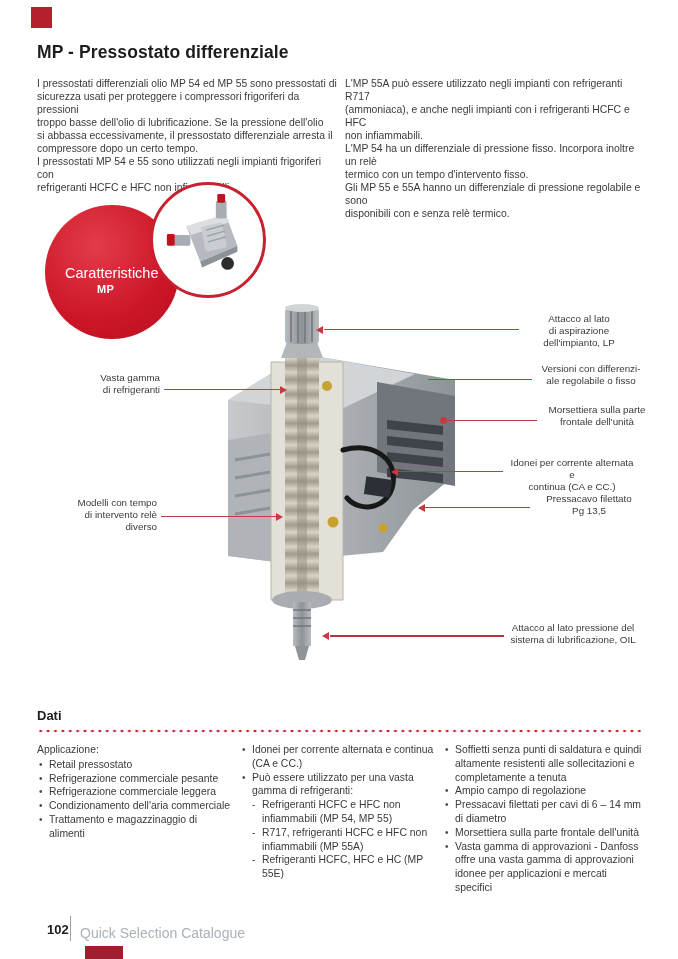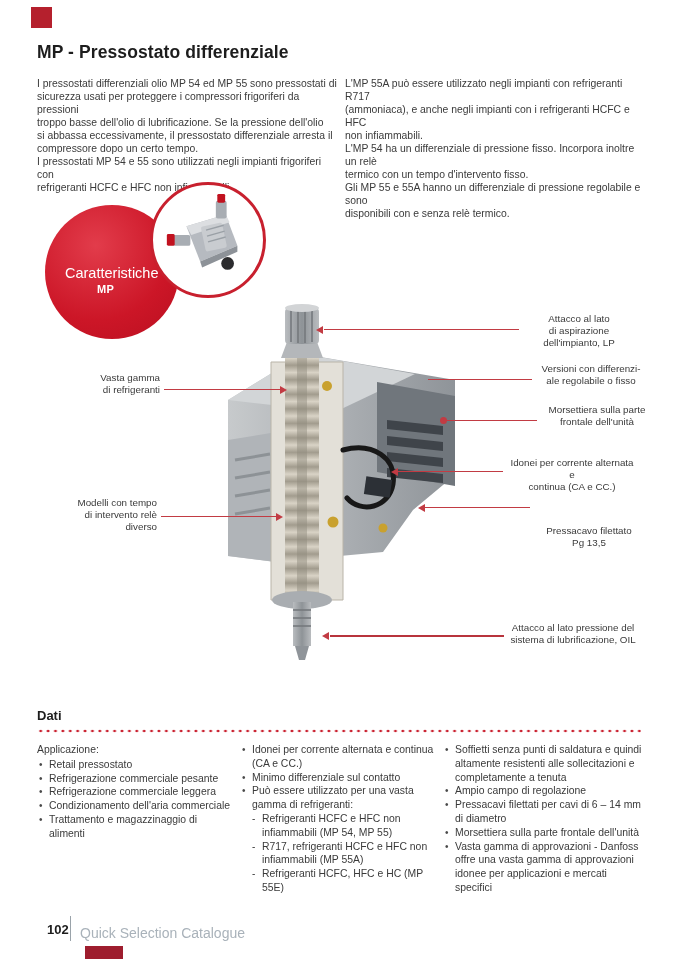--- a/index.html
+++ b/index.html
@@ -37,21 +37,21 @@
   .device{position:absolute;left:215px;top:300px;width:250px;height:370px;}
 
   
   .co{position:absolute;font-size:9.8px;line-height:11.8px;color:#3a3a3a;white-space:pre-line;}
   .co.r{text-align:center;}
   .co.l{text-align:right;}
   .co-r1{left:524px;top:313px;width:110px;}
   .co-r2{left:536px;top:363px;width:110px;}
   .co-r3{left:541px;top:404px;width:112px;}
   .co-r4{left:507px;top:457px;width:130px;}
-  .co-r5{left:534px;top:493px;width:110px;margin-top:32px;}
+  .co-r5{left:534px;top:493px;width:110px;}
   .co-r6{left:508px;top:622px;width:130px;}
   .co-l1{left:58px;top:372px;width:102px;}
   .co-l2{left:47px;top:497px;width:110px;}
 
   .lead{position:absolute;height:0;border-top:1.5px solid #c23b43;}
   .lead-r1{left:324px;top:329px;width:195px;}
   .lead-r2{left:428px;top:379px;width:104px;}
   .lead-r3{left:446px;top:420px;width:91px;}
   .lead-r4{left:398px;top:471px;width:105px;}
   .lead-r5{left:425px;top:507px;width:105px;}
@@ -250,21 +250,20 @@
         <li>Retail pressostato</li>
         <li>Refrigerazione commerciale pesante</li>
         <li>Refrigerazione commerciale leggera</li>
         <li>Condizionamento dell'aria commerciale</li>
         <li>Trattamento e magazzinaggio di alimenti</li>
       </ul>
   </div>
   <div class="col col2">
     <ul class="bullets" id="list2">
         <li>Idonei per corrente alternata e continua (CA e CC.)</li>
-        <li>Minimo differenziale sul contatto</li>
         <li>Può essere utilizzato per una vasta gamma di refrigeranti:</li>
         <li class="sub">Refrigeranti HCFC e HFC non infiammabili (MP 54, MP 55)</li>
         <li class="sub">R717, refrigeranti HCFC e HFC non infiammabili (MP 55A)</li>
         <li class="sub">Refrigeranti HCFC, HFC e HC (MP 55E)</li>
       </ul>
   </div>
   <div class="col col3">
     <ul class="bullets" id="list3">
         <li>Soffietti senza punti di saldatura e quindi altamente resistenti alle sollecitazioni e completamente a tenuta</li>
         <li>Ampio campo di regolazione</li>

